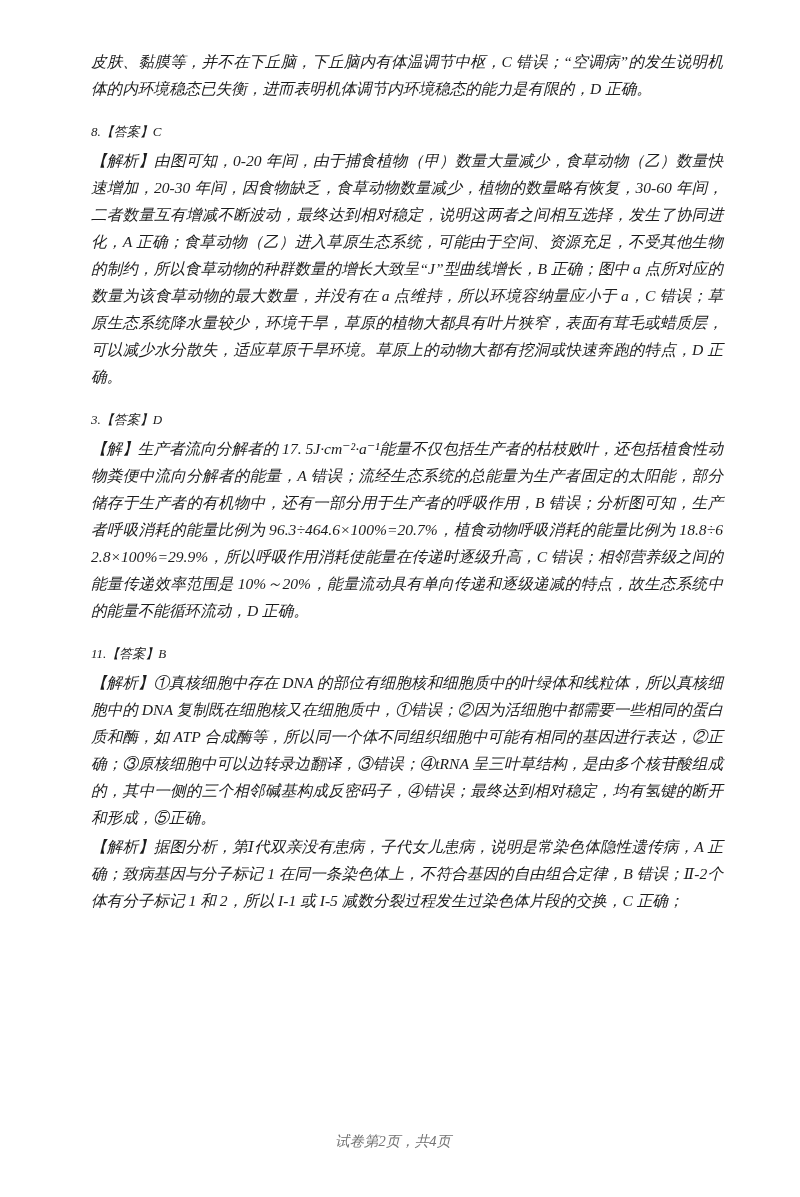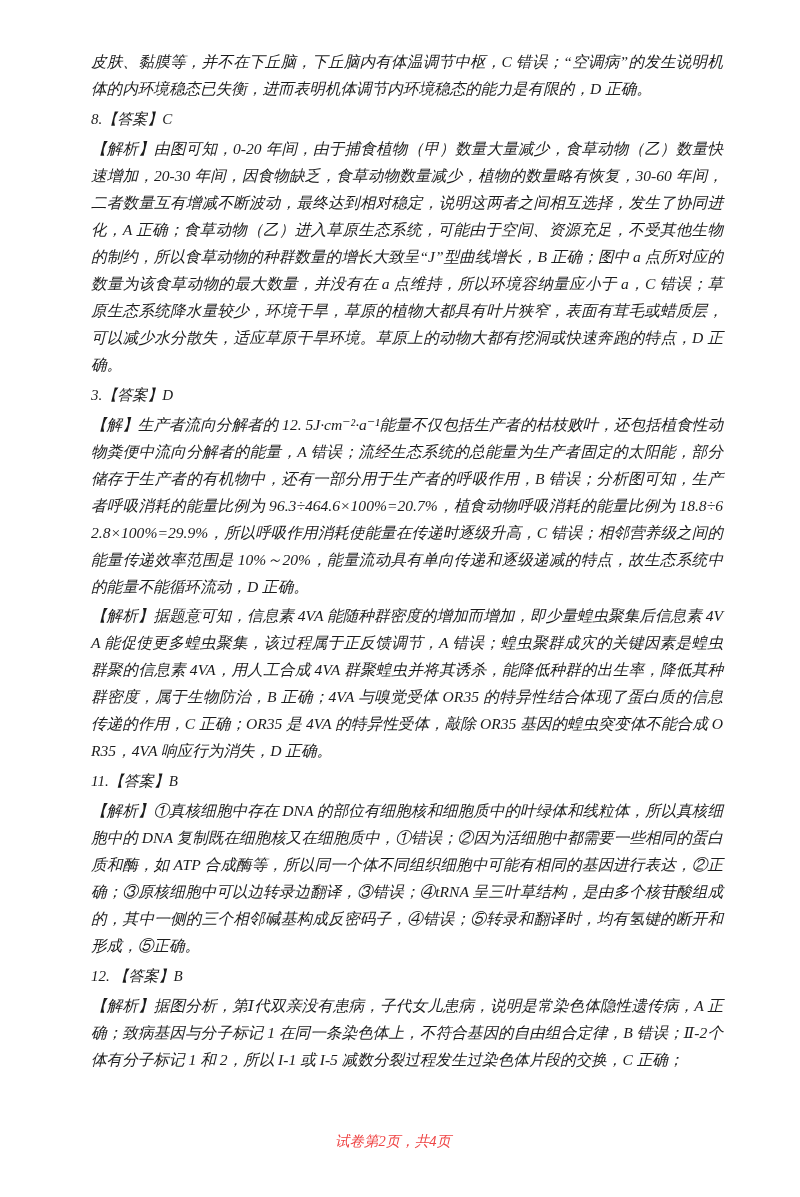--- a/index.html
+++ b/index.html
@@ -31,53 +31,51 @@
   }
   .para {
     font-size: 15.6px;
     line-height: 27px;
     text-align: justify;
     text-justify: inter-ideograph;
     margin: 0 0 2px 0;
     word-break: break-all;
   }
   .answer-line {
-    font-size: 15px;
+    font-size: 13px;
     line-height: 27px;
     text-align: left;
-    margin: 4px 0 2px 0;
+    margin: 16px 0 2px 0;
   }
   .footer {
     position: absolute;
     bottom: 46px;
     left: 0;
     width: 772px;
     text-align: center;
     font-size: 14.5px;
-    color: #ef4444;
+    color: #737373;
   }
 </style>
 </head>
 <body>
 
 <div class="page">
   <div class="content">
 
     <p class="para">皮肤、黏膜等，并不在下丘脑，下丘脑内有体温调节中枢，C 错误；“空调病”的发生说明机体的内环境稳态已失衡，进而表明机体调节内环境稳态的能力是有限的，D 正确。</p>
 
     <p class="answer-line">8.【答案】C</p>
     <p class="para">【解析】由图可知，0-20 年间，由于捕食植物（甲）数量大量减少，食草动物（乙）数量快速增加，20-30 年间，因食物缺乏，食草动物数量减少，植物的数量略有恢复，30-60 年间，二者数量互有增减不断波动，最终达到相对稳定，说明这两者之间相互选择，发生了协同进化，A 正确；食草动物（乙）进入草原生态系统，可能由于空间、资源充足，不受其他生物的制约，所以食草动物的种群数量的增长大致呈“J”型曲线增长，B 正确；图中 a 点所对应的数量为该食草动物的最大数量，并没有在 a 点维持，所以环境容纳量应小于 a，C 错误；草原生态系统降水量较少，环境干旱，草原的植物大都具有叶片狭窄，表面有茸毛或蜡质层，可以减少水分散失，适应草原干旱环境。草原上的动物大都有挖洞或快速奔跑的特点，D 正确。</p>
 
     <p class="answer-line">3.【答案】D</p>
-    <p class="para">【解】生产者流向分解者的 12. 5J·cm⁻²·a⁻¹能量不仅包括生产者的枯枝败叶，还包括植食性动物粪便中流向分解者的能量，A 错误；流经生态系统的总能量为生产者固定的太阳能，部分储存于生产者的有机物中，还有一部分用于生产者的呼吸作用，B 错误；分析图可知，生产者呼吸消耗的能量比例为 96.3÷464.6×100%=20.7%，植食动物呼吸消耗的能量比例为 18.8÷62.8×100%=29.9%，所以呼吸作用消耗使能量在传递时逐级升高，C 错误；相邻营养级之间的能量传递效率范围是 10%～20%，能量流动具有单向传递和逐级递减的特点，故生态系统中的能量不能循环流动，D 正确。</p>
+    <p class="para">【解】生产者流向分解者的 17. 5J·cm⁻²·a⁻¹能量不仅包括生产者的枯枝败叶，还包括植食性动物粪便中流向分解者的能量，A 错误；流经生态系统的总能量为生产者固定的太阳能，部分储存于生产者的有机物中，还有一部分用于生产者的呼吸作用，B 错误；分析图可知，生产者呼吸消耗的能量比例为 96.3÷464.6×100%=20.7%，植食动物呼吸消耗的能量比例为 18.8÷62.8×100%=29.9%，所以呼吸作用消耗使能量在传递时逐级升高，C 错误；相邻营养级之间的能量传递效率范围是 10%～20%，能量流动具有单向传递和逐级递减的特点，故生态系统中的能量不能循环流动，D 正确。</p>
 
-    <p class="para">【解析】据题意可知，信息素 4VA 能随种群密度的增加而增加，即少量蝗虫聚集后信息素 4VA 能促使更多蝗虫聚集，该过程属于正反馈调节，A 错误；蝗虫聚群成灾的关键因素是蝗虫群聚的信息素 4VA，用人工合成 4VA 群聚蝗虫并将其诱杀，能降低种群的出生率，降低其种群密度，属于生物防治，B 正确；4VA 与嗅觉受体 OR35 的特异性结合体现了蛋白质的信息传递的作用，C 正确；OR35 是 4VA 的特异性受体，敲除 OR35 基因的蝗虫突变体不能合成 OR35，4VA 响应行为消失，D 正确。</p>
 
     <p class="answer-line">11.【答案】B</p>
-    <p class="para">【解析】①真核细胞中存在 DNA 的部位有细胞核和细胞质中的叶绿体和线粒体，所以真核细胞中的 DNA 复制既在细胞核又在细胞质中，①错误；②因为活细胞中都需要一些相同的蛋白质和酶，如 ATP 合成酶等，所以同一个体不同组织细胞中可能有相同的基因进行表达，②正确；③原核细胞中可以边转录边翻译，③错误；④tRNA 呈三叶草结构，是由多个核苷酸组成的，其中一侧的三个相邻碱基构成反密码子，④错误；⑤转录和翻译时，均有氢键的断开和形成，⑤正确。</p>
+    <p class="para">【解析】①真核细胞中存在 DNA 的部位有细胞核和细胞质中的叶绿体和线粒体，所以真核细胞中的 DNA 复制既在细胞核又在细胞质中，①错误；②因为活细胞中都需要一些相同的蛋白质和酶，如 ATP 合成酶等，所以同一个体不同组织细胞中可能有相同的基因进行表达，②正确；③原核细胞中可以边转录边翻译，③错误；④tRNA 呈三叶草结构，是由多个核苷酸组成的，其中一侧的三个相邻碱基构成反密码子，④错误；最终达到相对稳定，均有氢键的断开和形成，⑤正确。</p>
 
-    <p class="answer-line">12. 【答案】B</p>
     <p class="para">【解析】据图分析，第Ⅰ代双亲没有患病，子代女儿患病，说明是常染色体隐性遗传病，A 正确；致病基因与分子标记 1 在同一条染色体上，不符合基因的自由组合定律，B 错误；Ⅱ-2个体有分子标记 1 和 2，所以 I-1 或 I-5 减数分裂过程发生过染色体片段的交换，C 正确；</p>
 
   </div>
 
   <div class="footer">试卷第2页，共4页</div>
 </div>
 
 </body></html>

